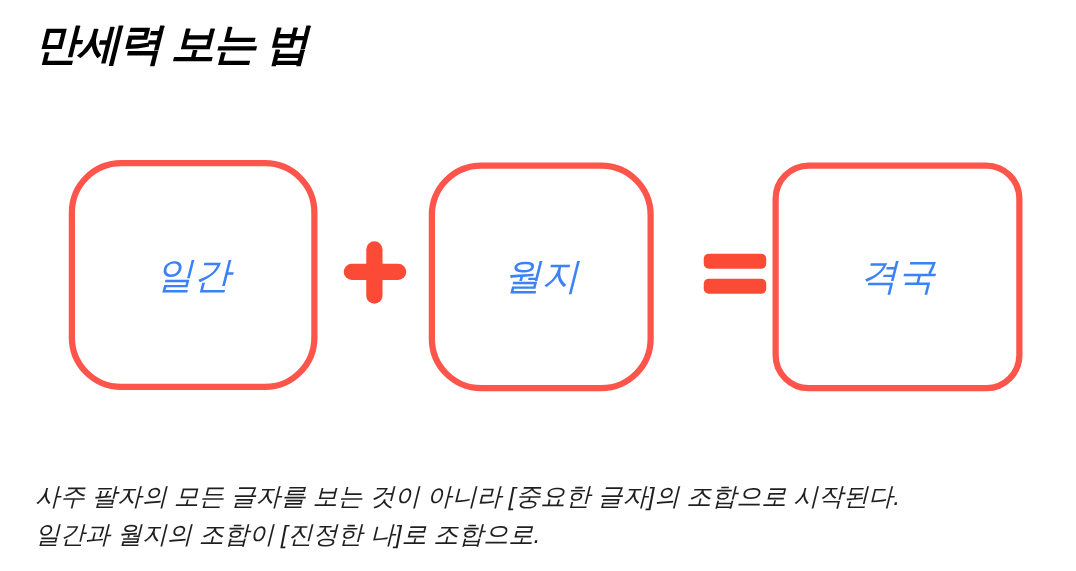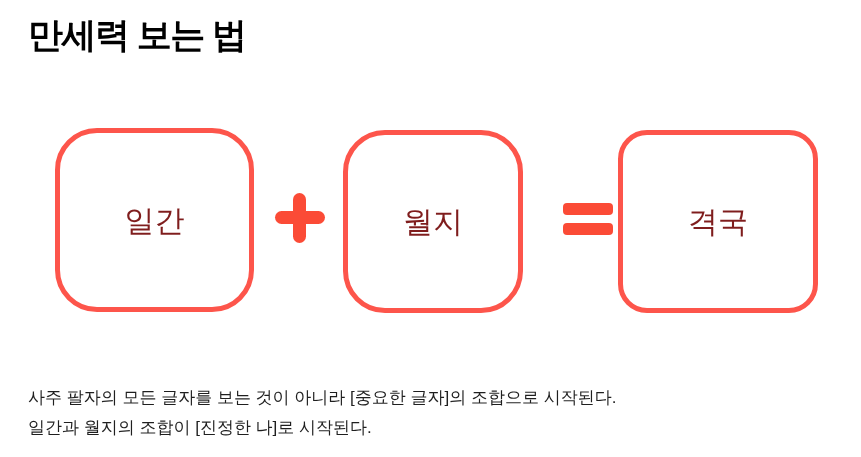--- a/index.html
+++ b/index.html
@@ -2,47 +2,47 @@
 <html><head>
 <meta charset="utf-8">
 <style>
   :root{
     --border:#FD554B;
     --op:#FB4B36;
   }
   html,body{margin:0;padding:0;background:#ffffff;}
   body{font-family:"Liberation Sans","DejaVu Sans",sans-serif;}
   .canvas{
-    position:relative;width:861px;height:457px;background:#ffffff;overflow:hidden;
+    position:relative;width:861px;height:457px;background:#ffffff;overflow:hidden;font-style:italic;
   }
   .title{
     position:absolute;left:28px;top:12px;
     font-size:35px;font-weight:900;color:#000000;letter-spacing:-1.5px;
     white-space:nowrap;
   }
   .flow-box{
     position:absolute;box-sizing:border-box;background:#ffffff;
     border:5px solid var(--border);border-radius:42px;
     display:flex;flex-direction:column;align-items:center;justify-content:center;
-    text-align:right;color:#7f1d1d;font-size:30px;line-height:47px;
+    text-align:right;color:#3b82f6;font-size:30px;line-height:47px;
     font-weight:400;
   }
   .box1{left:55px;top:128px;width:199px;height:184px;}
   .box2{left:343px;top:130px;width:180px;height:183px;}
   .box3{left:618px;top:130px;width:200px;height:183px;border-radius:29px;}
   .op-plus{position:absolute;left:275px;top:193px;width:50px;height:50px;}
   .op-plus .h{position:absolute;left:0;top:18px;width:50px;height:13px;background:var(--op);border-radius:7px;}
   .op-plus .v{position:absolute;left:18px;top:0;width:13px;height:50px;background:var(--op);border-radius:7px;}
   .op-equals{position:absolute;left:563px;top:203px;width:50px;height:32px;}
   .op-equals .bar{position:absolute;left:0;width:50px;height:12px;background:var(--op);border-radius:4px;}
   .op-equals .b1{top:0;}
   .op-equals .b2{top:20px;}
   .desc{
     position:absolute;left:28px;top:383px;
-    font-size:17px;line-height:30px;color:#1f1f1f;
+    font-size:20px;line-height:30px;color:#1f1f1f;
   }
   .desc p{margin:0;}
 </style>
 </head>
 <body>
 
 <div class="canvas">
 
   <div class="title">만세력 보는 법</div>
 
@@ -63,16 +63,16 @@
     <span class="bar b1"></span>
     <span class="bar b2"></span>
   </div>
 
   <div class="flow-box box3">
     <span>격국</span>
   </div>
 
   <div class="desc">
     <p>사주 팔자의 모든 글자를 보는 것이 아니라 [중요한 글자]의 조합으로 시작된다.</p>
-    <p>일간과 월지의 조합이 [진정한 나]로 시작된다.</p>
+    <p>일간과 월지의 조합이 [진정한 나]로 조합으로.</p>
   </div>
 
 </div>
 
 </body></html>

